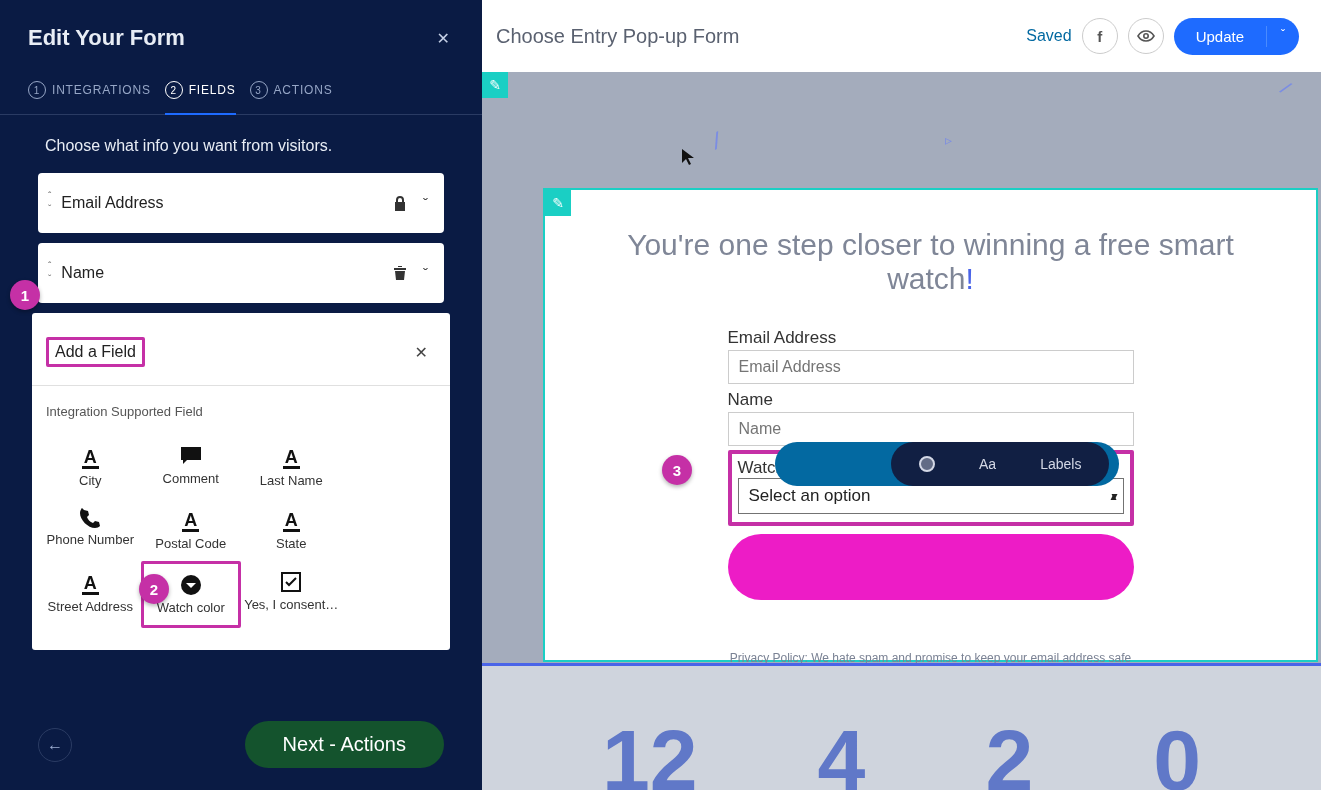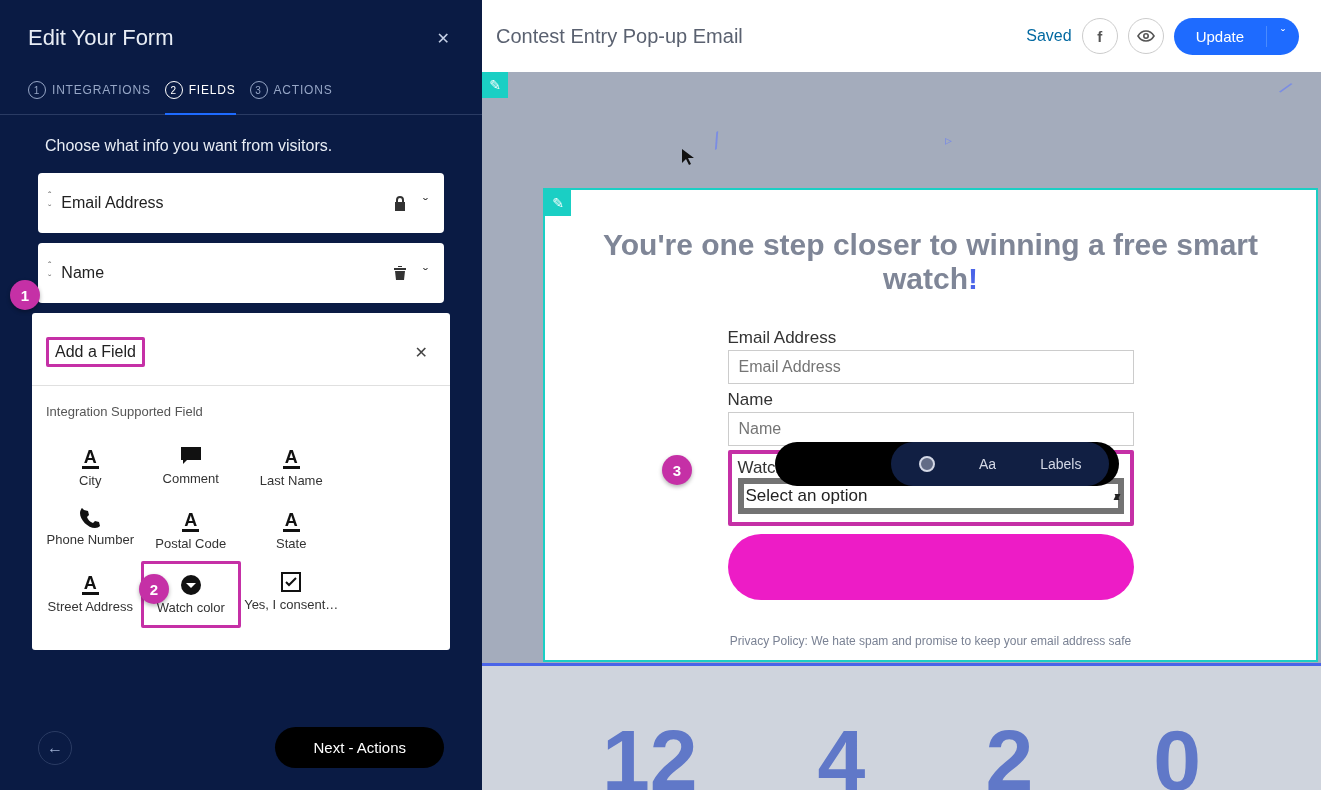--- a/index.html
+++ b/index.html
@@ -1,19 +1,19 @@
 <!DOCTYPE html>
 <html><head>
 <meta charset="utf-8">
 <style>
 *{box-sizing:border-box;margin:0;padding:0;font-family:-apple-system,BlinkMacSystemFont,"Helvetica Neue",Arial,sans-serif}
 body{width:1321px;height:790px;overflow:hidden;display:flex;background:#fff}
 .sidebar{width:482px;height:790px;background:#0a1b44;color:#fff;display:flex;flex-direction:column;position:relative}
 .sidebar-header{display:flex;justify-content:space-between;align-items:center;padding:25px 32px 18px 28px}
-.sidebar-header h1{font-size:22px;font-weight:400;color:#e8edf5}
+.sidebar-header h1{font-size:22px;font-weight:700;color:#e8edf5}
 .close-x{color:#c5d0e6;font-size:16px;cursor:pointer}
 .steps{display:flex;gap:14px;padding:0 28px;border-bottom:1px solid #2a3b63}
 .step{display:flex;align-items:center;gap:6px;padding:12px 0 14px;color:#96a6c6;font-size:12px;letter-spacing:.8px;border-bottom:2px solid transparent;margin-bottom:-1px;cursor:pointer}
 .step.active{color:#fff;border-bottom-color:#1e6bff}
 .step-num{width:18px;height:18px;border-radius:50%;border:1.5px solid currentColor;display:inline-flex;align-items:center;justify-content:center;font-size:10px}
 .subtitle{padding:22px 45px 6px;font-size:16px;color:#e8edf5}
 .field-list{padding:12px 38px 0}
 .field-row{background:#fff;color:#222;border-radius:4px;height:60px;display:flex;align-items:center;padding:0 16px 0 10px;margin-bottom:10px;position:relative}
 .drag-handle{display:flex;flex-direction:column;font-size:10px;color:#666;margin-right:10px;gap:2px}
 .field-label{flex:1;font-size:16px}
@@ -22,49 +22,49 @@
 .add-field-header{display:flex;align-items:center;justify-content:space-between;padding:24px 22px 18px 14px;border-bottom:1px solid #e0e0e0}
 .add-field-title{font-size:16px;border:3px solid #c530a6;padding:3px 6px;border-radius:2px}
 .integration-label{padding:18px 0 10px 14px;font-size:13px;color:#555}
 .field-grid{display:grid;grid-template-columns:repeat(4,1fr);padding:6px 8px 22px}
 .field-option{display:flex;flex-direction:column;align-items:center;justify-content:flex-start;padding:10px 2px;text-align:center;font-size:13px;color:#333;cursor:pointer}
 .field-option .icon-box{font-size:20px;margin-bottom:4px;color:#111}
 .field-option.highlighted{border:3px solid #c530a6;border-radius:2px}
 .text-underline{display:inline-block;font-weight:700;border-bottom:3px solid #111;font-size:18px;line-height:1;padding:0 2px}
 .sidebar-footer{position:absolute;left:0;right:0;bottom:22px;display:flex;justify-content:space-between;align-items:center;padding:0 38px}
 .back-circle{width:34px;height:34px;border-radius:50%;border:1px solid #2a3b63;display:flex;align-items:center;justify-content:center;color:#9fb0d4;cursor:pointer}
-.next-btn{background:#000000;color:#fff;border:none;border-radius:999px;padding:12px 38px;font-size:15px;cursor:pointer}
+.next-btn{background:#14532d;color:#fff;border:none;border-radius:999px;padding:12px 38px;font-size:20px;cursor:pointer}
 .main{flex:1;display:flex;flex-direction:column;height:790px}
 .topbar{height:72px;display:flex;align-items:center;justify-content:space-between;padding:0 22px 0 14px}
 .form-title{font-size:20px;color:#5a6170}
 .topbar-right{display:flex;align-items:center;gap:10px}
 .saved-text{font-size:16px;color:#0369a1}
 .circle-btn{width:36px;height:36px;border-radius:50%;border:1px solid #ccc;display:flex;align-items:center;justify-content:center;background:#fff;color:#555;cursor:pointer;font-size:15px}
 .update-btn{display:flex;align-items:stretch;border-radius:999px;overflow:hidden;background:#1e6bff}
 .update-btn span{color:#fff;padding:10px 22px;font-size:15px}
 .update-btn .vdiv{width:1px;background:#4a8bfe;margin:8px 0}
 .update-btn .caret{color:#fff;padding:10px 14px;font-size:12px}
 .canvas{flex:1;background:#a4acbc;position:relative;overflow:hidden}
 .edit-pencil-small{position:absolute;background:#1acfc4;color:#fff;width:26px;height:26px;display:flex;align-items:center;justify-content:center;font-size:14px}
 .edit-pencil-small.top{left:0;top:0}
 .popup-card{position:absolute;left:61px;right:3px;top:116px;bottom:128px;background:#fff;border:2px solid #1acfc4}
 .popup-card .edit-pencil-small{left:0;top:0}
-.popup-headline{color:#7f8697;font-family:Arial,sans-serif;font-weight:700;font-size:30px;text-align:center;padding:38px 50px 14px}
+.popup-headline{color:#7f8697;font-family:Arial,sans-serif;font-weight:400;font-size:30px;text-align:center;padding:38px 50px 14px}
 .popup-headline .bang{color:#4a64e8}
 .form-preview{background:#fff;width:438px;margin:0 auto;padding:12px 16px 18px}
 .fp-label{font-size:17px;color:#333;margin-top:6px}
 .fp-input{width:100%;border:1px solid #ccc;height:34px;padding:4px 10px;margin-top:2px;font-size:16px;color:#999;background:#fff}
 .fp-select-wrap{border:4px solid #c530a6;padding:4px 6px 8px;margin-top:4px;border-radius:2px}
-.fp-select{display:flex;align-items:center;justify-content:space-between;border:6px solid #737373;height:36px;padding:0 2px;font-size:17px;color:#222}
-.pill-options{width:344px;height:44px;margin:12px auto 0;background:#000000;border-radius:999px;position:relative}
+.fp-select{display:flex;align-items:center;justify-content:space-between;border:1px solid #737373;height:36px;padding:0 10px;font-size:17px;color:#222}
+.pill-options{width:344px;height:44px;margin:12px auto 0;background:#0369a1;border-radius:999px;position:relative}
 .pill-inner{position:absolute;left:116px;top:0;height:44px;background:#111f43;border-radius:999px;display:flex;align-items:center;gap:44px;padding:0 28px;color:#d4d8e6;font-size:14px}
 .pill-inner .dot{width:16px;height:16px;border-radius:50%;border:2px solid #d4d8e6;background:#636c86}
 .form-helper-row{display:flex;justify-content:center;margin-top:8px}
 .helper-pill{background:#ed1cc6;width:408px;height:66px;border-radius:999px}
-.privacy{text-align:center;font-size:12px;color:#7a8294;margin-top:16px}
+.privacy{text-align:center;font-size:12px;color:#7a8294;margin-top:33px}
 .countdown{position:absolute;left:0;right:0;bottom:0;height:127px;border-top:3px solid #4a64e8;background:#cfd4dd;display:flex;justify-content:space-evenly;align-items:flex-end;padding-bottom:0;overflow:hidden}
 .countdown span{color:#6078c8;font-size:86px;font-weight:700;font-family:Arial,sans-serif;line-height:0.7}
 .cursor-pointer{position:absolute;left:199px;top:76px;font-size:15px;color:#111}
 .bg-shape{position:absolute;color:#7b8de3}
 .shape1{left:233px;top:56px;transform:rotate(-28deg);font-size:22px;font-weight:bold}
 .shape2{left:463px;top:60px;font-size:14px}
 .shape3{right:34px;top:6px;transform:rotate(22deg);font-size:18px;font-weight:bold}
 .shape4{right:22px;top:362px;transform:rotate(-48deg);font-size:24px;font-weight:bold}
 .annotation-badge{position:absolute;width:30px;height:30px;border-radius:50%;background:#c530a6;color:#fff;display:flex;align-items:center;justify-content:center;font-size:15px;font-weight:600;z-index:50;box-shadow:0 2px 4px rgba(0,0,0,.3)}
 .badge1{left:10px;top:280px}
@@ -200,21 +200,21 @@
   <div class="annotation-badge badge2">2</div>
 
   <div class="sidebar-footer">
     <div class="back-circle">←</div>
     <button class="next-btn">Next - Actions</button>
   </div>
 </div>
 
 <div class="main">
   <div class="topbar">
-    <div class="form-title">Contest Entry Pop-up Email</div>
+    <div class="form-title">Choose Entry Pop-up Form</div>
     <div class="topbar-right">
       <span class="saved-text">Saved</span>
       <div class="circle-btn">
           <b>f</b>
         </div>
       <div class="circle-btn">
         <svg width="18" height="12" viewBox="0 0 18 12">
             <path fill="none" stroke="#555" stroke-width="1.6" d="M1 6s3-5 8-5 8 5 8 5-3 5-8 5-8-5-8-5z"></path>
             <circle cx="9" cy="6" r="2.2" fill="none" stroke="#555" stroke-width="1.6"></circle>
           </svg>

